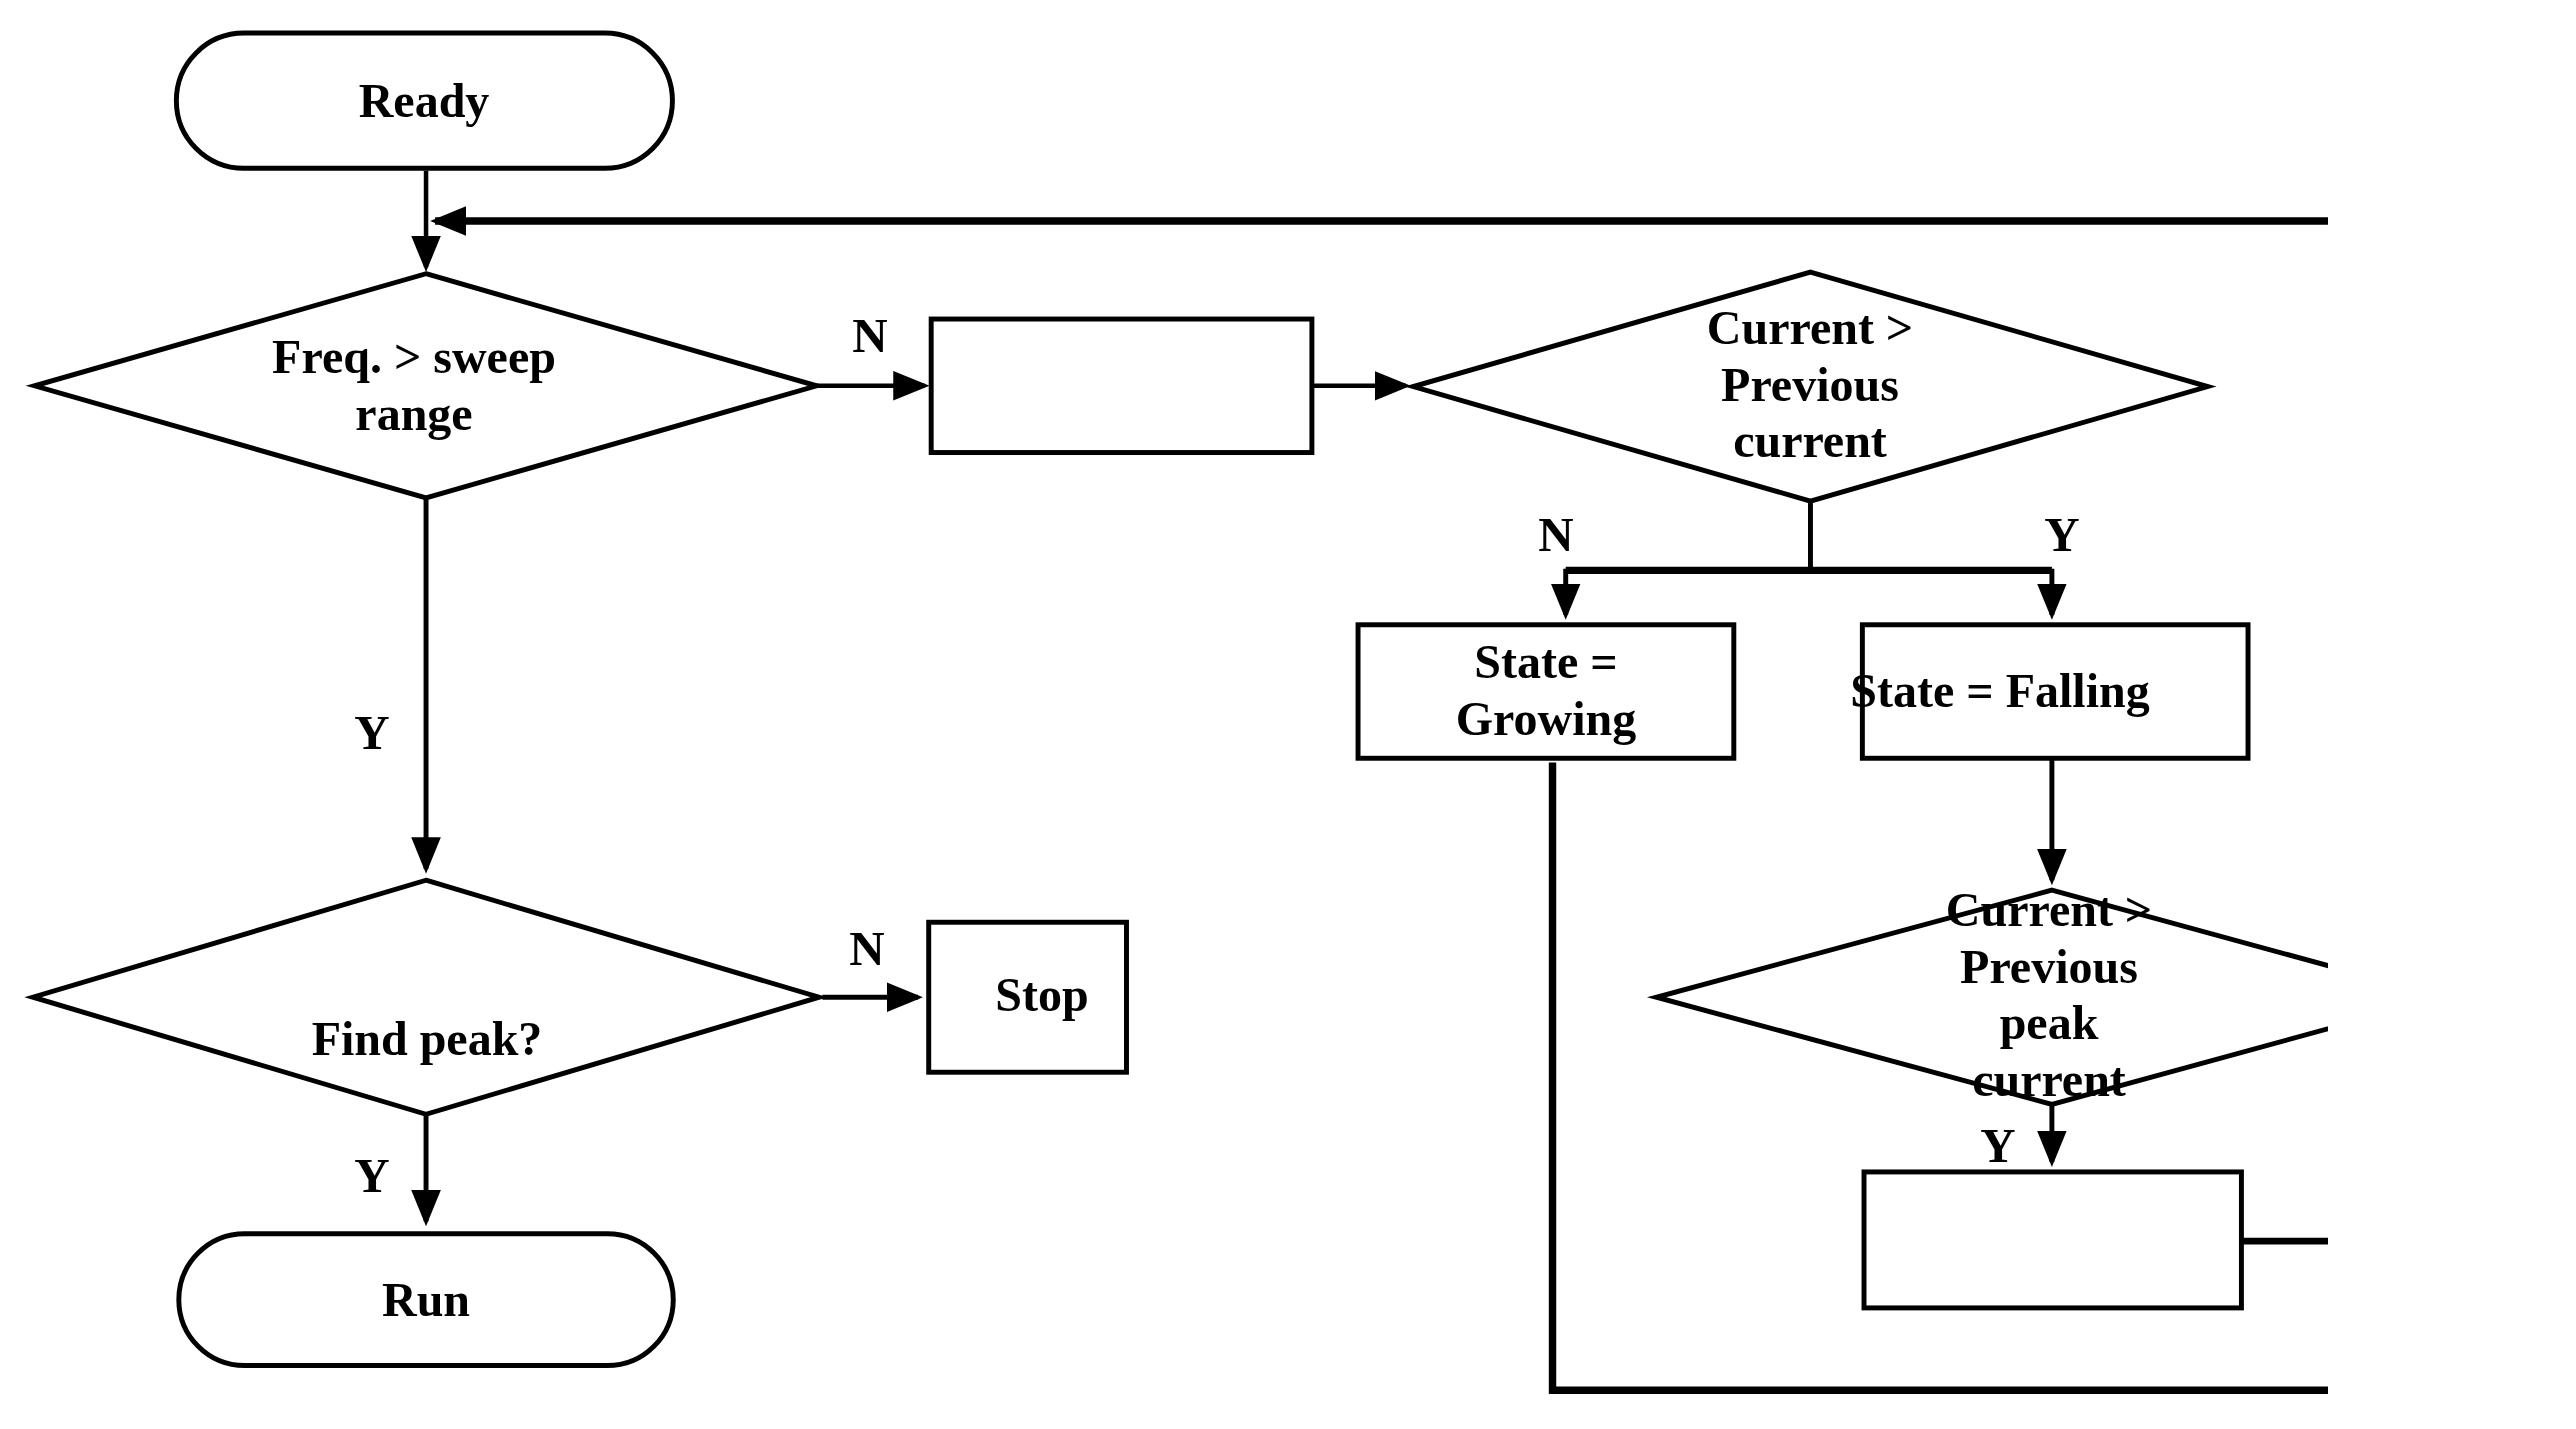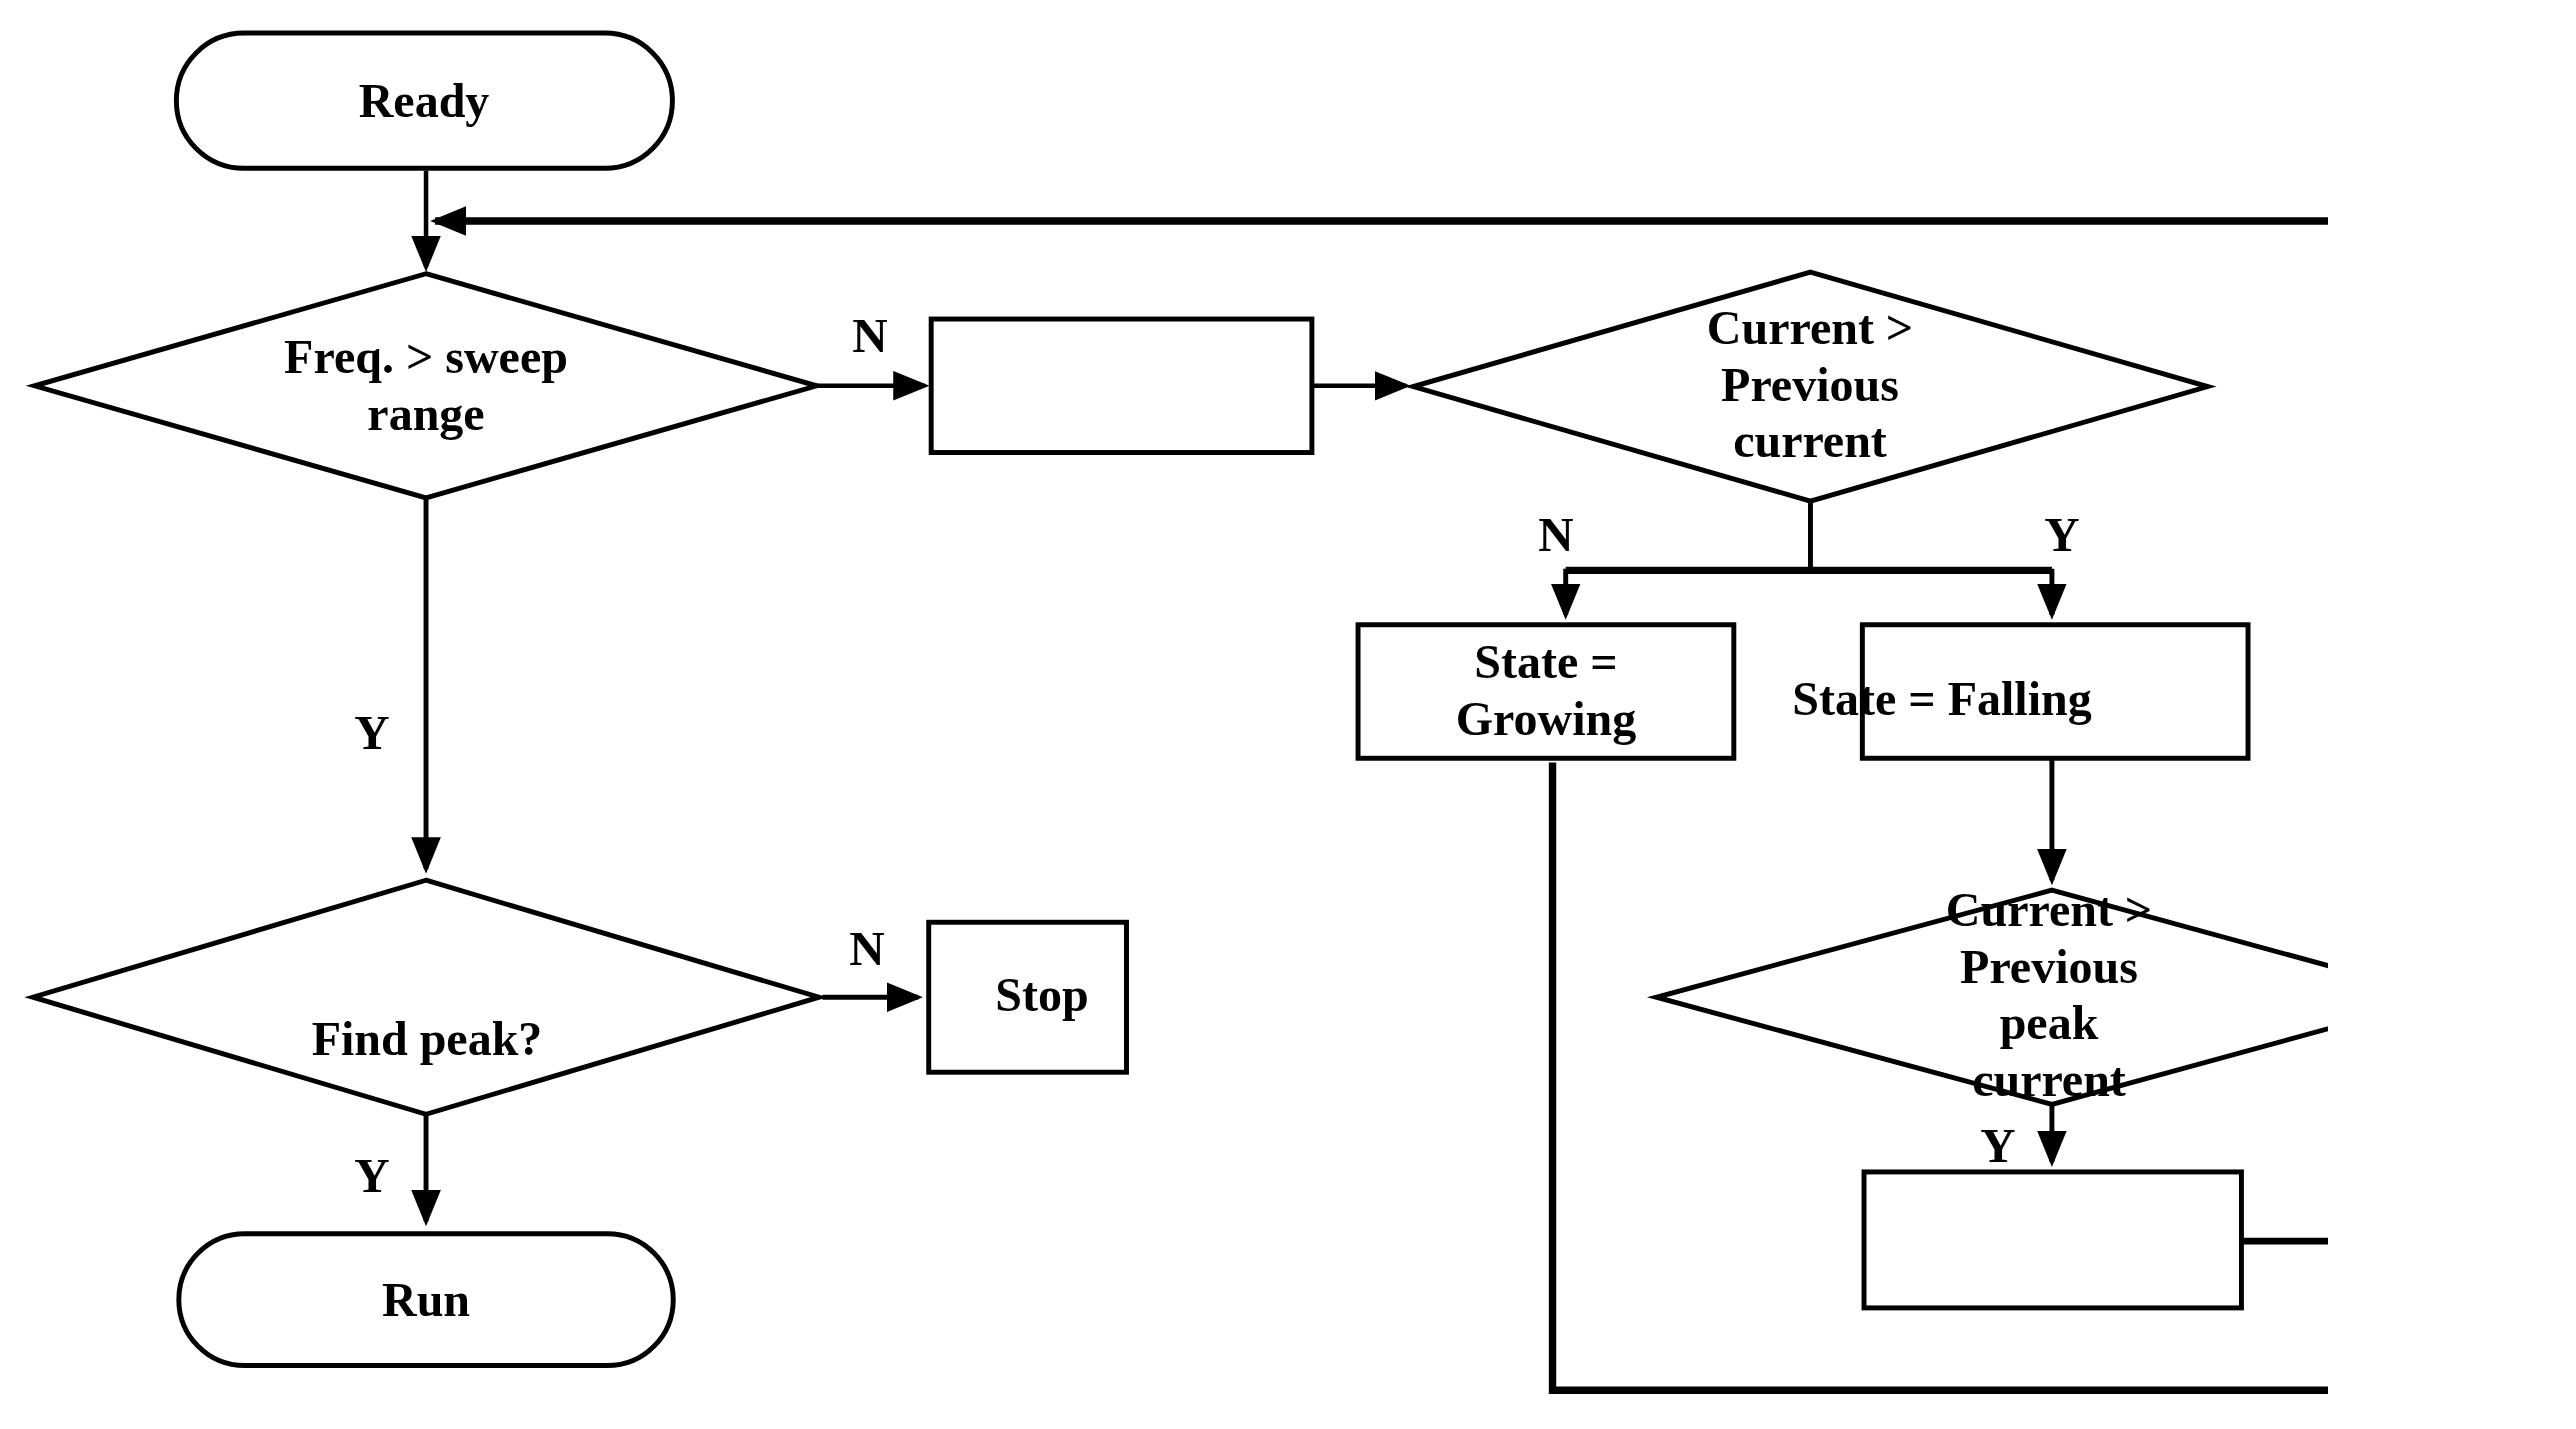--- a/index.html
+++ b/index.html
@@ -55,28 +55,28 @@
       <rect x="2260" y="758" width="468" height="162"></rect>
       <polygon points="2490,1080 2965,1210 2490,1340 2010,1210"></polygon>
       <rect x="2262" y="1422" width="458" height="165"></rect>
       <polygon points="517,1068 994,1210 517,1352 40,1210"></polygon>
       <rect x="1127" y="1119" width="240" height="182"></rect>
       <rect x="217" y="1497" width="600" height="160" rx="80" ry="80"></rect>
     </g>
   </svg>
 
   <div class="lbl" style="left:424px;top:101px;">Ready</div>
-  <div class="lbl" style="left:426px;top:386px;">Freq. &gt; sweep
+  <div class="lbl" style="left:414px;top:386px;">Freq. &gt; sweep
 range</div>
   <div class="lbl" style="left:1810px;top:385px;">Current &gt;
 Previous
 current</div>
   <div class="lbl" style="left:1546px;top:691px;">State =
 Growing</div>
-  <div class="lbl" style="left:1942px;top:691px;margin-top:8px;">State = Falling</div>
+  <div class="lbl" style="left:2000px;top:691px;">State = Falling</div>
   <div class="lbl" style="left:2049px;top:995px;">Current &gt;
 Previous peak
 current</div>
   <div class="lbl" style="left:427px;top:995px;margin-top:44px;">Find peak?</div>
   <div class="lbl" style="left:1028px;top:995px;margin-left:14px;">Stop</div>
   <div class="lbl" style="left:426px;top:1300px;">Run</div>
 
   <div class="edge-lbl" style="left:870px;top:335px;">N</div>
   <div class="edge-lbl" style="left:372px;top:732px;">Y</div>
   <div class="edge-lbl" style="left:1556px;top:534px;">N</div>

